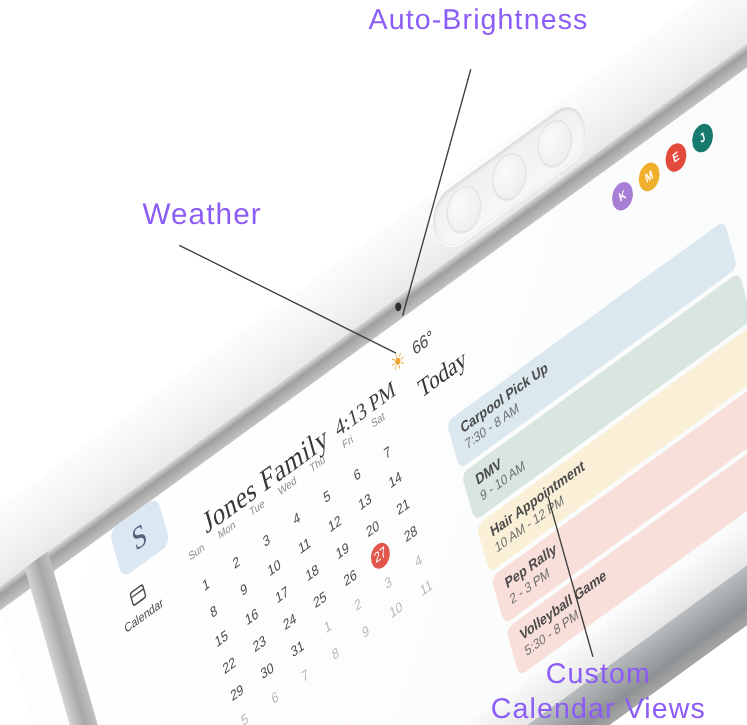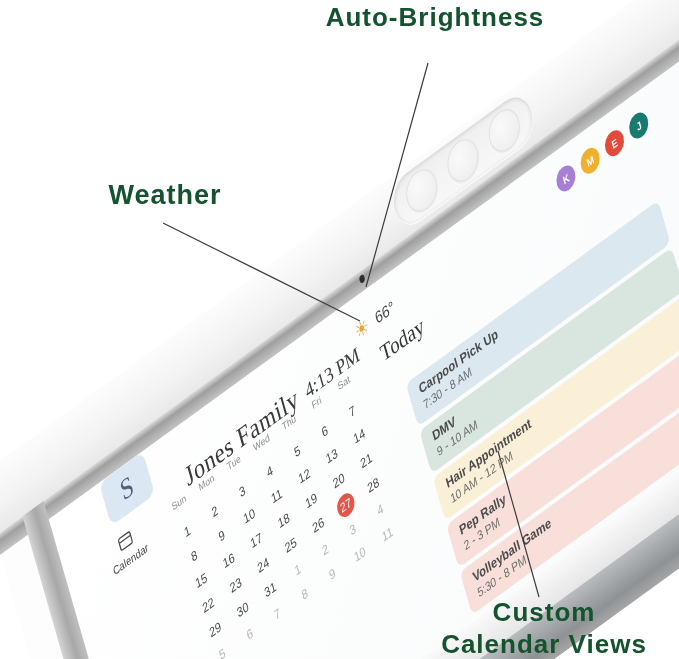--- a/index.html
+++ b/index.html
@@ -1,22 +1,22 @@
 <!DOCTYPE html>
 <html><head>
 <meta charset="utf-8">
 <style>
   html,body{margin:0;padding:0;background:#ffffff;}
   .stage{position:relative;width:679px;height:659px;overflow:hidden;background:#fff;
          font-family:"Liberation Sans",sans-serif;}
 
   
-  .anno{position:absolute;color:#14532d;font-weight:700;letter-spacing:1px;text-align:center;}
+  .anno{position:absolute;color:#8b5cf6;font-weight:400;letter-spacing:1px;text-align:center;}
   .anno-title{left:254px;top:2px;width:362px;font-size:26px;line-height:31px;}
-  .anno-weather{left:92px;top:180px;width:146px;font-size:27px;}
+  .anno-weather{left:92px;top:180px;width:146px;font-size:27px;text-align:right;}
   .anno-custom{left:406px;top:596px;width:276px;font-size:26px;line-height:32px;}
   .callouts{position:absolute;left:0;top:0;pointer-events:none;}
 
   
   .device{position:absolute;left:-22px;top:477px;width:1280px;height:486px;
           transform-origin:0 0;transform:rotate(-36deg) skewX(-20deg);
           background:#fdfdfd;border-radius:10px 4px 4px 10px;}
   .face-top{position:absolute;left:0;top:0;width:100%;height:58px;
             background:linear-gradient(to bottom,#fcfcfc 0%,#f3f3f3 60%,#e9e9e9 100%);
             border-radius:10px 0 0 0;}

